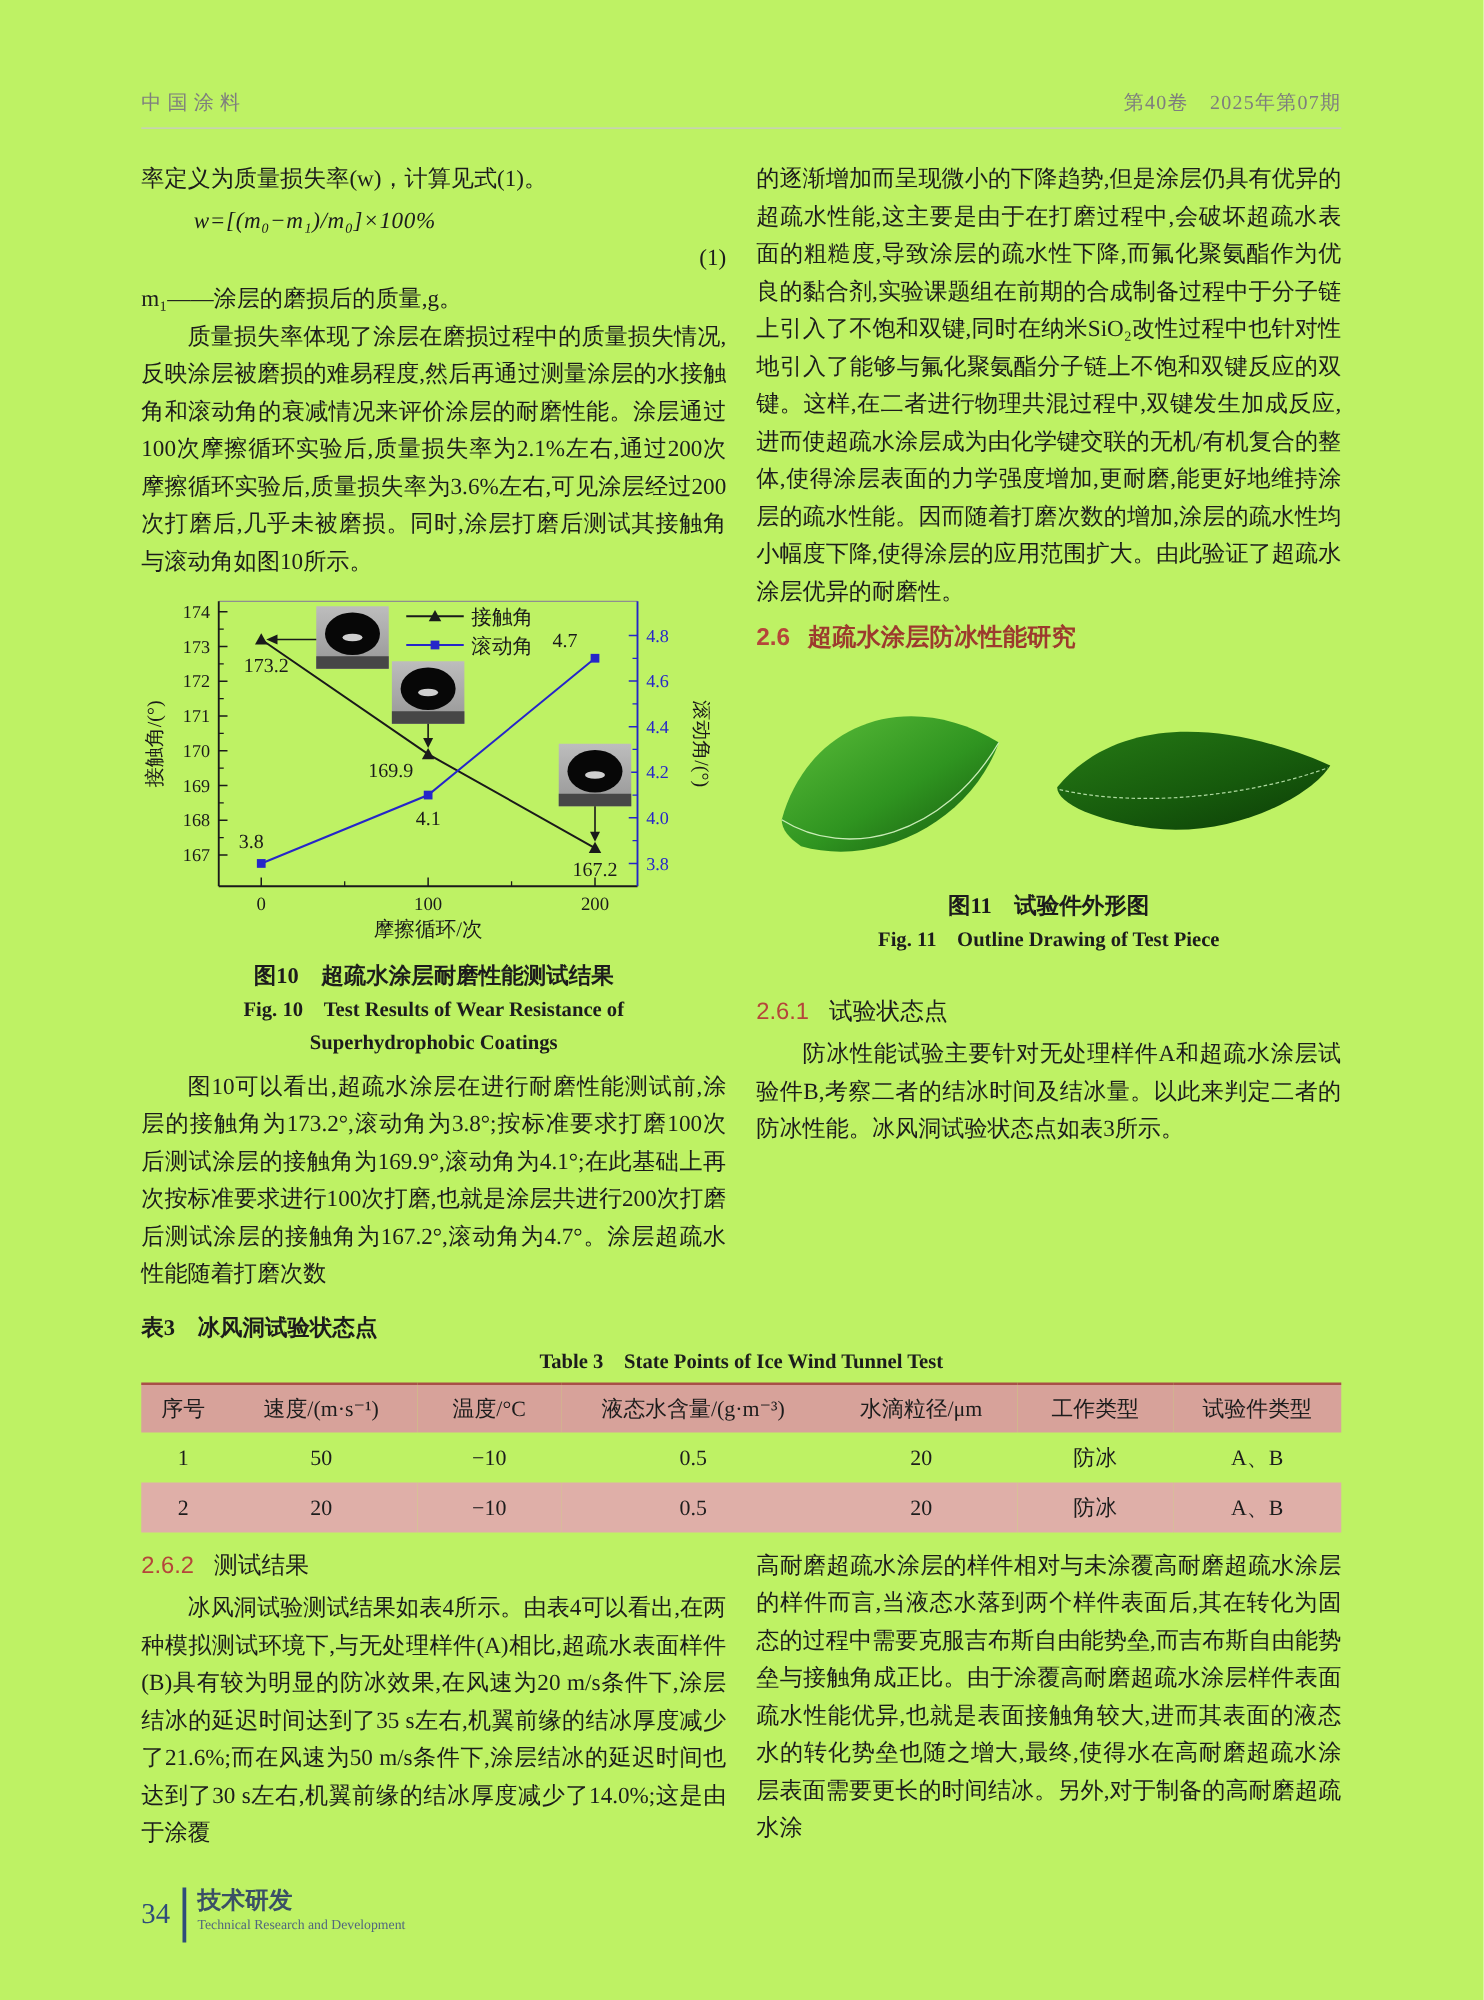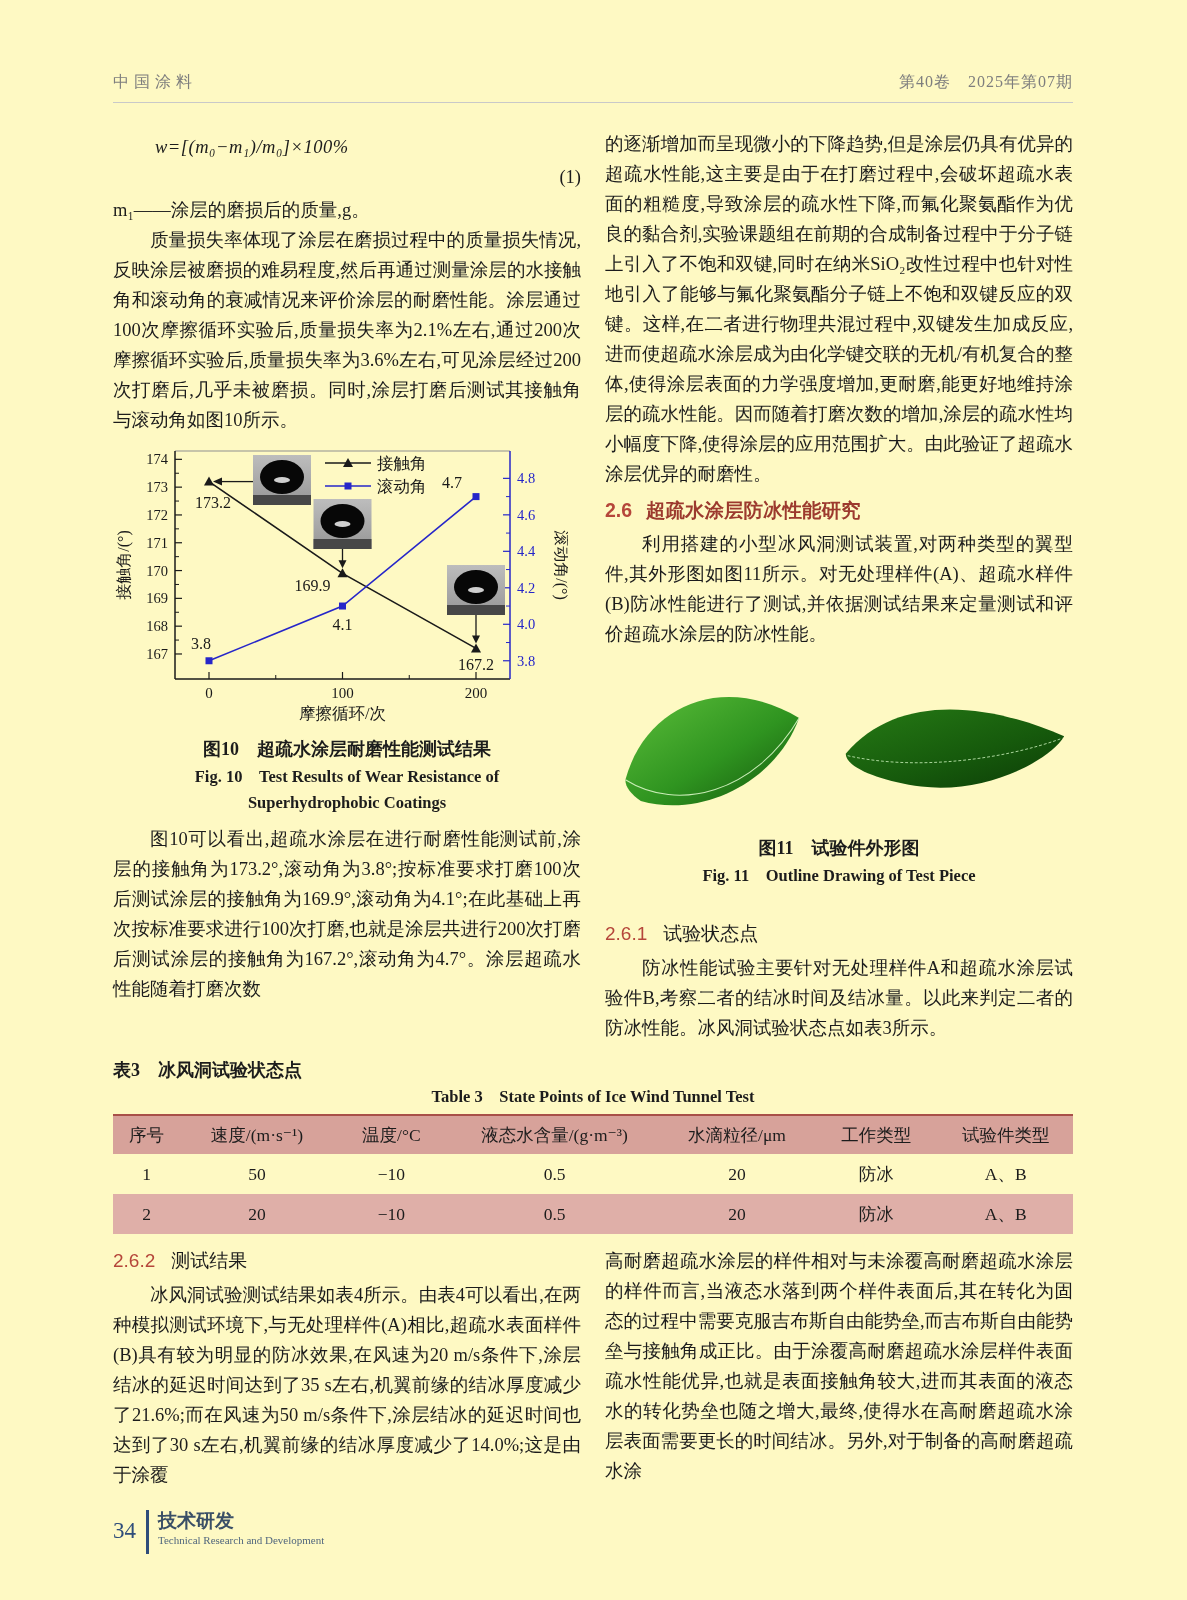--- a/index.html
+++ b/index.html
@@ -1,19 +1,19 @@
 <!DOCTYPE html>
 <html><head>
 <meta charset="utf-8">
 <style>
   html,body{margin:0;padding:0;background:#ffffff;}
   .page{
     position:relative;
     width:1187px;height:1600px;
-    margin:0 auto;background:#fef9c3;
+    margin:0 auto;background:#bef264;
     font-family:"Liberation Serif","DejaVu Serif",serif;
     color:#1c1c1c;
     overflow:hidden;
     box-sizing:border-box;
     padding:72px 114px 0 113px;
   }
   
   .jheader{display:flex;justify-content:space-between;align-items:baseline;
     font-size:16px;color:#7e7e7e;}
   .jname{letter-spacing:5px;}
@@ -76,20 +76,21 @@
 
   <div class="jheader">
     <span class="jname">中国涂料</span>
     <span class="jissue">第40卷　2025年第07期</span>
   </div>
   <hr class="rule">
 
   <div class="cols">
 
     <div class="col">
+      <p>率定义为质量损失率(w)，计算见式(1)。</p>
       <div class="formula-row">
         <span class="formula-body">w=[(m₀−m₁)/m₀]×100%</span>
         <span class="formula-no">(1)</span>
       </div>
       <p>m₁——涂层的磨损后的质量,g。</p>
       <p class="indent">质量损失率体现了涂层在磨损过程中的质量损失情况,反映涂层被磨损的难易程度,然后再通过测量涂层的水接触角和滚动角的衰减情况来评价涂层的耐磨性能。涂层通过100次摩擦循环实验后,质量损失率为2.1%左右,通过200次摩擦循环实验后,质量损失率为3.6%左右,可见涂层经过200次打磨后,几乎未被磨损。同时,涂层打磨后测试其接触角与滚动角如图10所示。</p>
 
       <div class="fig10" id="fig10-chart"><svg width="455" height="278" viewBox="0 0 455 278">
             <defs>
               <linearGradient id="gdrop" x1="0" y1="0" x2="0" y2="1">
@@ -203,21 +204,20 @@
 
       <p class="indent" style="margin-top:8px;">图10可以看出,超疏水涂层在进行耐磨性能测试前,涂层的接触角为173.2°,滚动角为3.8°;按标准要求打磨100次后测试涂层的接触角为169.9°,滚动角为4.1°;在此基础上再次按标准要求进行100次打磨,也就是涂层共进行200次打磨后测试涂层的接触角为167.2°,滚动角为4.7°。涂层超疏水性能随着打磨次数</p>
     </div>
 
     <div class="col">
       <p>的逐渐增加而呈现微小的下降趋势,但是涂层仍具有优异的超疏水性能,这主要是由于在打磨过程中,会破坏超疏水表面的粗糙度,导致涂层的疏水性下降,而氟化聚氨酯作为优良的黏合剂,实验课题组在前期的合成制备过程中于分子链上引入了不饱和双键,同时在纳米SiO₂改性过程中也针对性地引入了能够与氟化聚氨酯分子链上不饱和双键反应的双键。这样,在二者进行物理共混过程中,双键发生加成反应,进而使超疏水涂层成为由化学键交联的无机/有机复合的整体,使得涂层表面的力学强度增加,更耐磨,能更好地维持涂层的疏水性能。因而随着打磨次数的增加,涂层的疏水性均小幅度下降,使得涂层的应用范围扩大。由此验证了超疏水涂层优异的耐磨性。</p>
 
       <div class="sec-h">
         <span class="num">2.6</span><span class="ttl">超疏水涂层防冰性能研究</span>
       </div>
-      <p class="indent">利用搭建的小型冰风洞测试装置,对两种类型的翼型件,其外形图如图11所示。对无处理样件(A)、超疏水样件(B)防冰性能进行了测试,并依据测试结果来定量测试和评价超疏水涂层的防冰性能。</p>
 
       <div class="airfoils">
 
         <svg width="222" height="162" viewBox="0 0 230 166">
           <defs>
             <linearGradient id="gA" x1="0" y1="0" x2="1" y2="1">
               <stop offset="0" stop-color="#5cbe3a"></stop>
               <stop offset="0.55" stop-color="#2f9420"></stop>
               <stop offset="1" stop-color="#14550c"></stop>
             </linearGradient>

